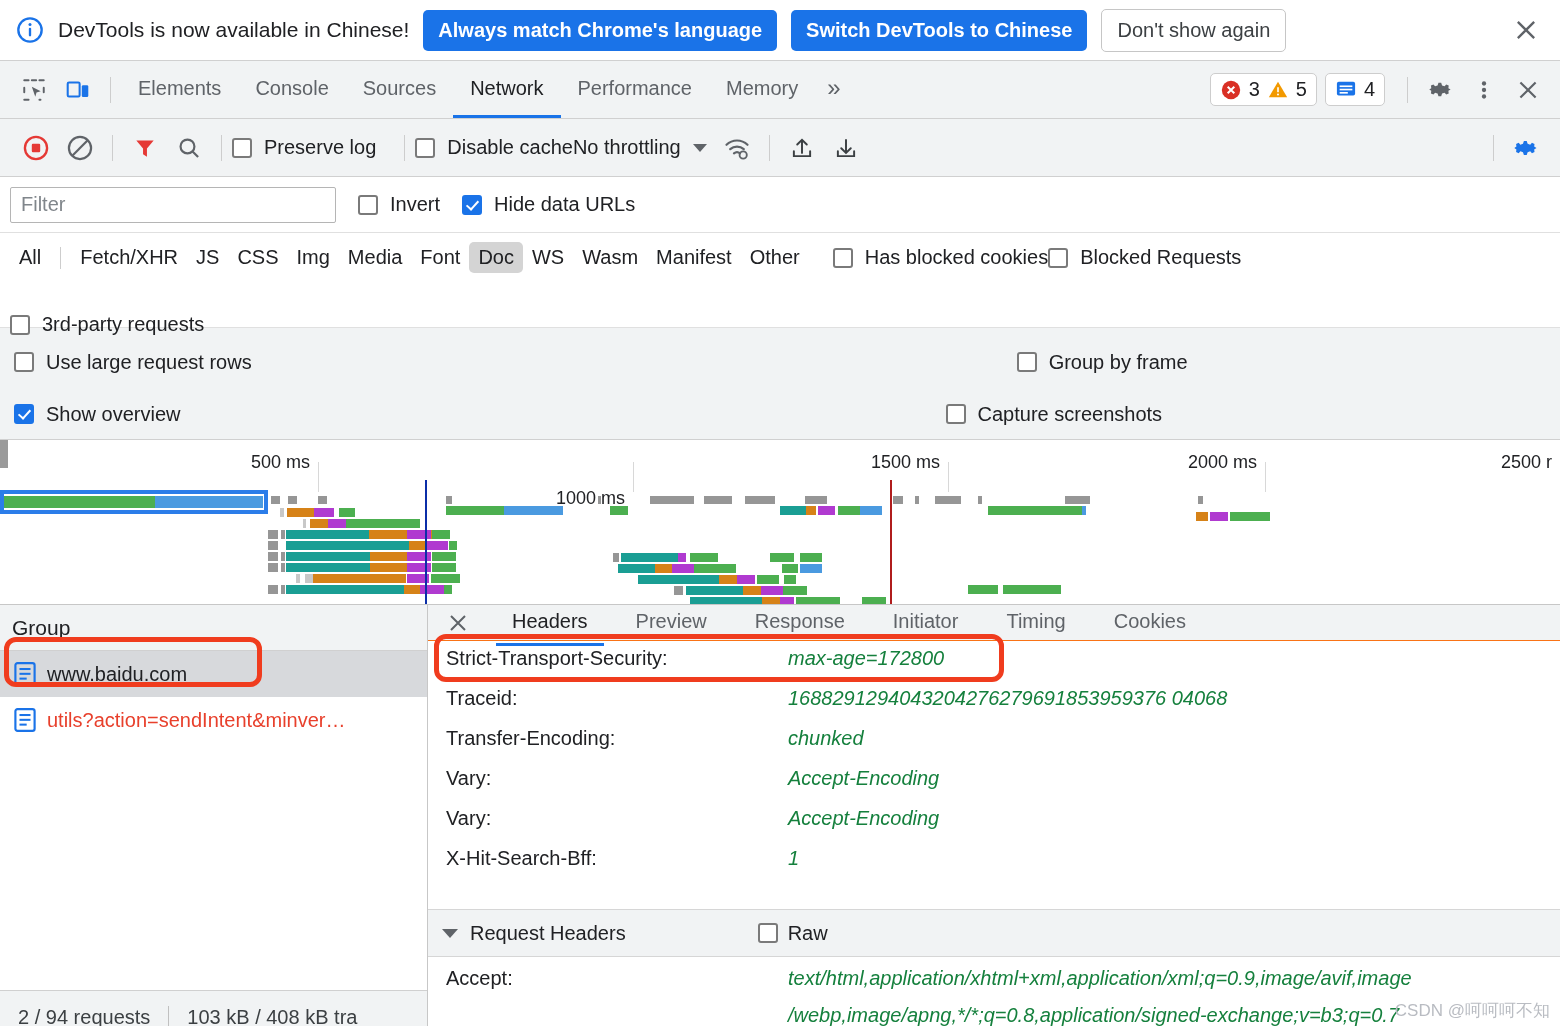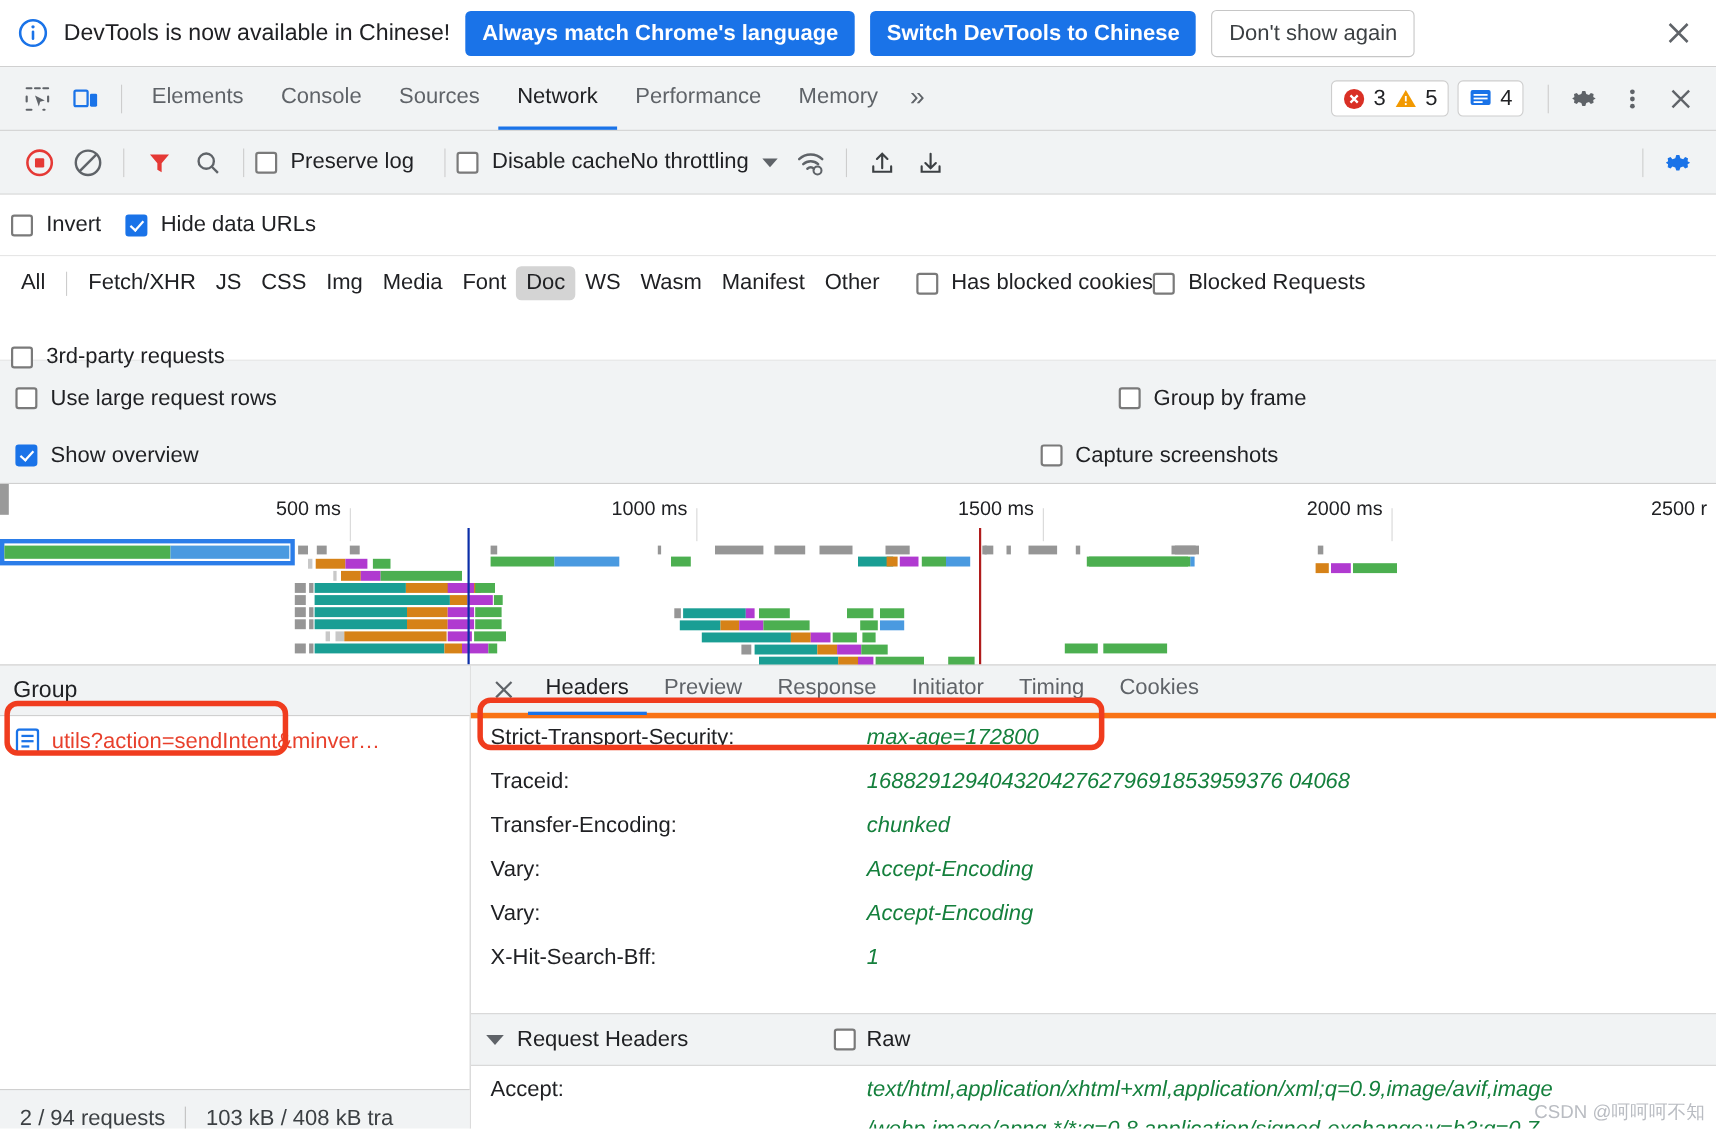--- a/index.html
+++ b/index.html
@@ -174,22 +174,22 @@
   .statusbar {
     height: 54px; background: #f1f3f4; border-top: 1px solid #d0d0d0;
     display: flex; align-items: center; gap: 0; padding-left: 18px;
     font-size: 20px; color: #3c4043; white-space: nowrap; overflow: hidden;
   }
   .status-sep { width: 1px; height: 24px; background: #c0c0c0; margin: 0 18px; }
 
   
   .detail { flex: 1; display: flex; flex-direction: column; background: #fff; min-width: 0; }
   .dtabs {
-    height: 48px; background: #f1f3f4; border-bottom: 5px solid #f97316;
-    display: flex; align-items: center; padding-left: 8px;
+    height: 36px; background: #f1f3f4; border-bottom: 1px solid #f97316;
+    display: flex; align-items: center; padding-left: 8px; gap: 16px;
   }
   .dtab {
     padding: 0 16px; height: 47px; display: flex; align-items: center;
     font-size: 20px; color: #5f6368; cursor: pointer; white-space: nowrap;
     border-bottom: 3px solid transparent;
   }
   .dtab.active { color: #202124; border-bottom-color: #1a73e8; }
   .dclose { width: 44px; height: 44px; display: flex; align-items: center; justify-content: center; cursor: pointer; }
   .hdrs { flex: 1; overflow: hidden; position: relative; }
   .hdrrow { display: flex; align-items: flex-start; height: 40px; padding-left: 18px; font-size: 20px; }
@@ -369,20 +369,21 @@
     <span style="margin-left:auto;"></span>
     <span class="vdiv"></span>
     <span class="tool-btn">
       <svg width="28" height="28" viewBox="0 0 24 24">
         <path d="M12 8.4a3.6 3.6 0 100 7.2 3.6 3.6 0 000-7.2zm9 3.6l-2-1.2.3-2.3-2.2-1-1.5 1.7-2.2-.8L12.6 6h-2.4L9.4 8.4l-2.2.8L5.7 7.5l-2.2 1 .3 2.3L2 12l1.8 1.2-.3 2.3 2.2 1 1.5-1.7 2.2.8.8 2.4h2.4l.8-2.4 2.2-.8 1.5 1.7 2.2-1-.3-2.3z" fill="#1a73e8"></path>
       </svg>
     </span>
   </div>
 
   <div class="filterrow">
+    <input class="filter-input" type="text" placeholder="Filter" style="">
     <label class="cbx-label">
       <span class="cbx"></span>
       <span>Invert</span>
     </label>
     <label class="cbx-label">
       <span class="cbx checked"></span>
       <span>Hide data URLs</span>
     </label>
   </div>
 
@@ -439,21 +440,21 @@
   </div>
 
   <div class="overview">
     <div class="ov-handle"></div>
     <div class="ov-ruler">
       <div class="ov-gridline" style="left:318px;"></div>
       <div class="ov-gridline" style="left:633px;"></div>
       <div class="ov-gridline" style="left:948px;"></div>
       <div class="ov-gridline" style="left:1265px;"></div>
       <div class="ov-tick-label" style="left:318px;">500 ms</div>
-      <div class="ov-tick-label" style="left:633px;">1000 ms</div>
+      <div class="ov-tick-label" style="left:633px;margin-top:36px;">1000 ms</div>
       <div class="ov-tick-label" style="left:948px;">1500 ms</div>
       <div class="ov-tick-label" style="left:1265px;">2000 ms</div>
       <div class="ov-tick-label" style="left:1560px;">2500 r</div>
     </div>
 
     <div>
 
       <div class="ov-band" style="left:0px;top:50px;width:268px;height:24px;border:4px solid #2b7de9;background:#ffffff;"></div>
       <div class="ov-band" style="left:4px;top:56px;width:151px;height:12px;background:#4caf50;"></div>
       <div class="ov-band" style="left:155px;top:56px;width:108px;height:12px;background:#4a9ae0;"></div>
@@ -578,20 +579,31 @@
 
     <div class="ov-sel-line" style="left:425px;background:#0b2ea8;"></div>
     <div class="ov-sel-line" style="left:890px;background:#b01c1c;"></div>
   </div>
 
   <div class="lower">
 
     <div class="reqpanel">
       <div class="reqhead">Group</div>
       <div class="reqlist">
+        <div class="reqrow selected">
+          <span class="doc-ico">
+            <svg width="22" height="24" viewBox="0 0 18 20">
+              <rect x="1" y="1" width="16" height="18" rx="1.8" fill="none" stroke="#1a73e8" stroke-width="1.8"></rect>
+              <rect x="4.4" y="5" width="9.2" height="1.7" fill="#1a73e8"></rect>
+              <rect x="4.4" y="9" width="9.2" height="1.7" fill="#1a73e8"></rect>
+              <rect x="4.4" y="13" width="6" height="1.7" fill="#1a73e8"></rect>
+            </svg>
+          </span>
+          <span>www.baidu.com</span>
+        </div>
         <div class="reqrow failed">
           <span class="doc-ico">
             <svg width="22" height="24" viewBox="0 0 18 20">
               <rect x="1" y="1" width="16" height="18" rx="1.8" fill="none" stroke="#1a73e8" stroke-width="1.8"></rect>
               <rect x="4.4" y="5" width="9.2" height="1.7" fill="#1a73e8"></rect>
               <rect x="4.4" y="9" width="9.2" height="1.7" fill="#1a73e8"></rect>
               <rect x="4.4" y="13" width="6" height="1.7" fill="#1a73e8"></rect>
             </svg>
           </span>
           <span>utils?action=sendIntent&amp;minver…</span>

